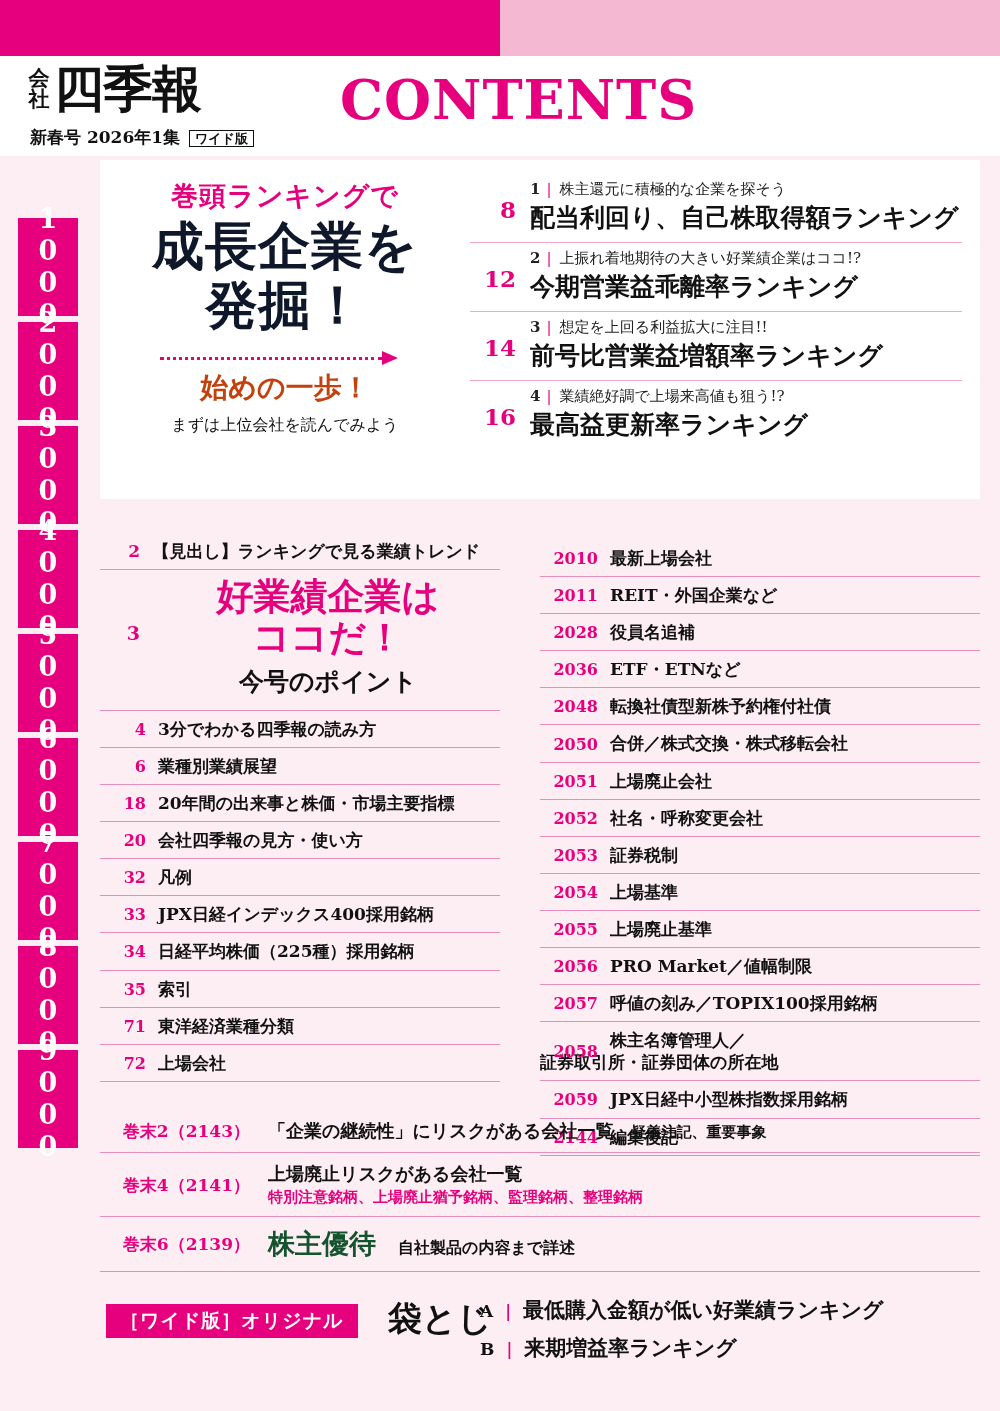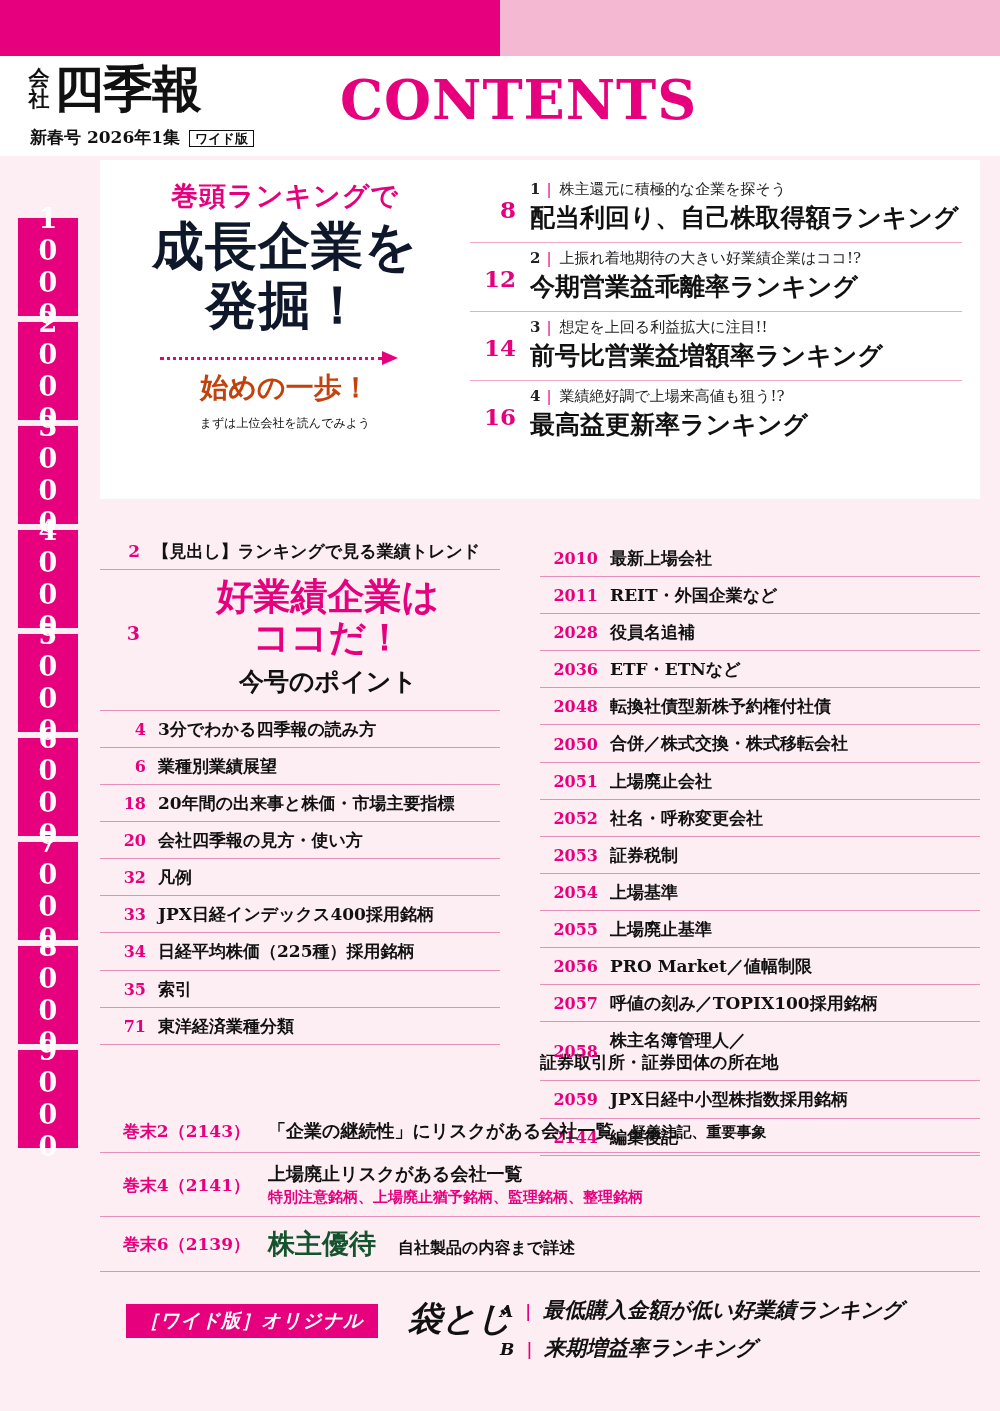--- a/index.html
+++ b/index.html
@@ -71,21 +71,21 @@
   .arrow-line .dots{
     position:absolute;left:0;top:6px;width:222px;height:0;
     border-top:3px dotted #e6007e;
   }
   .arrow-line .head{
     position:absolute;left:222px;top:0;width:0;height:0;
     border-top:7px solid transparent;border-bottom:7px solid transparent;
     border-left:16px solid #e6007e;
   }
   .hero-l3{font-family:"DejaVu Serif", serif;font-weight:bold;font-size:28px;color:#c2410c;margin-top:4px;}
-  .hero-l4{font-family:"DejaVu Serif", serif;font-size:12px;color:#111;margin-top:8px;}
+  .hero-l4{font-family:"DejaVu Serif", serif;font-size:16px;color:#111;margin-top:8px;}
 
   .hero-right{position:absolute;left:370px;top:14px;width:492px;}
   .hrow{position:relative;padding:6px 0 8px 0;border-bottom:1px solid #f0a7c8;}
   .hrow:last-child{border-bottom:none;}
   .hrow .num{
     position:absolute;left:0;top:22px;width:46px;text-align:right;
     font-family:"DejaVu Serif", serif;font-weight:bold;font-size:23px;color:#e6007e;
   }
   .hrow .idx{
     font-family:"DejaVu Serif", serif;font-size:15px;color:#222;margin-left:60px;
@@ -153,21 +153,21 @@
     font-family:"DejaVu Serif", serif;font-size:15px;color:#e6007e;font-weight:bold;margin-top:2px;
   }
   .app-row .xl{
     font-family:"DejaVu Serif", serif;font-size:27px;color:#14532d;font-weight:bold;display:inline-block;
   }
   .app-row .xl-note{
     font-family:"DejaVu Serif", serif;font-size:16px;color:#111;font-weight:bold;margin-left:22px;
   }
 
   
-  .footer{position:absolute;left:108px;top:1290px;width:880px;height:90px;font-style:italic;}
+  .footer{position:absolute;left:88px;top:1290px;width:880px;height:90px;}
   .flag{
     position:absolute;left:18px;top:14px;height:34px;background:#e6007e;color:#fff;
     display:flex;align-items:center;padding:0 14px;
     font-family:"DejaVu Serif", serif;font-weight:bold;font-size:19px;letter-spacing:1px;
   }
   .flag-tip{
     position:absolute;top:14px;left:0;width:0;height:0;
     border-top:17px solid transparent;border-bottom:17px solid transparent;
     border-left:20px solid #e6007e;
   }
@@ -293,20 +293,21 @@
 
     <div class="toc-row"><span class="n">4</span><span class="t">3分でわかる四季報の読み方</span></div>
     <div class="toc-row"><span class="n">6</span><span class="t">業種別業績展望</span></div>
     <div class="toc-row"><span class="n">18</span><span class="t">20年間の出来事と株価・市場主要指標</span></div>
     <div class="toc-row"><span class="n">20</span><span class="t">会社四季報の見方・使い方</span></div>
     <div class="toc-row"><span class="n">32</span><span class="t">凡例</span></div>
     <div class="toc-row"><span class="n">33</span><span class="t">JPX日経インデックス400採用銘柄</span></div>
     <div class="toc-row"><span class="n">34</span><span class="t">日経平均株価（225種）採用銘柄</span></div>
     <div class="toc-row"><span class="n">35</span><span class="t">索引</span></div>
     <div class="toc-row"><span class="n">71</span><span class="t">東洋経済業種分類</span></div>
+    <div class="toc-row"><span class="n">72</span><span class="t">上場会社</span></div>
   </div>
 
   <div class="col-r">
     <div class="toc-row"><span class="n">2010</span><span class="t">最新上場会社</span></div>
     <div class="toc-row"><span class="n">2011</span><span class="t">REIT・外国企業など</span></div>
     <div class="toc-row"><span class="n">2028</span><span class="t">役員名追補</span></div>
     <div class="toc-row"><span class="n">2036</span><span class="t">ETF・ETNなど</span></div>
     <div class="toc-row"><span class="n">2048</span><span class="t">転換社債型新株予約権付社債</span></div>
     <div class="toc-row"><span class="n">2050</span><span class="t">合併／株式交換・株式移転会社</span></div>
     <div class="toc-row"><span class="n">2051</span><span class="t">上場廃止会社</span></div>

